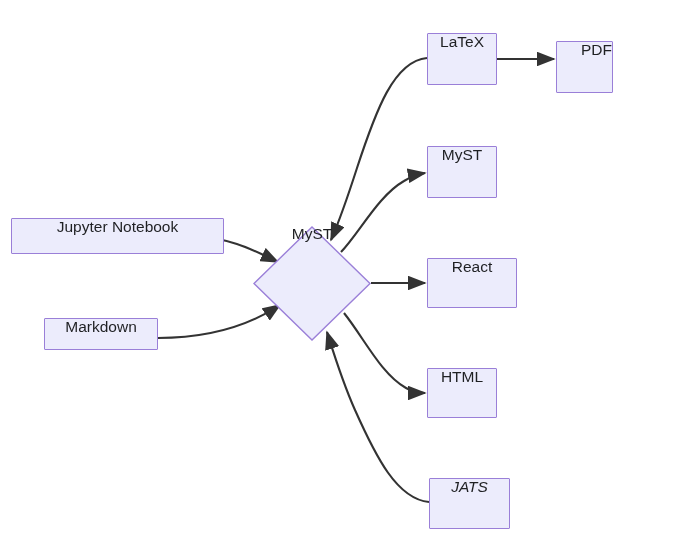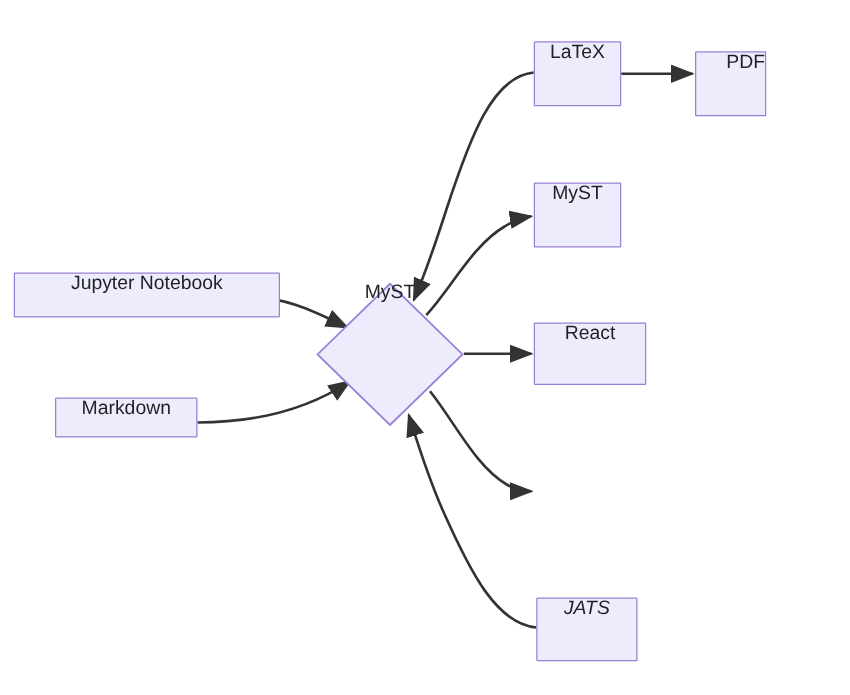--- a/index.html
+++ b/index.html
@@ -126,18 +126,21 @@
   </div>
 
   <div class="node" style="left:427px; top:146px; width:70px; height:52px;">
     <span class="node-label">MyST</span>
   </div>
 
   <div class="node" style="left:427px; top:258px; width:90px; height:50px;">
     <span class="node-label">React</span>
   </div>
 
+  <div class="node" style="left:427px; top:368px; width:70px; height:50px;">
+    <span class="node-label">HTML</span>
+  </div>
 
   <div class="node" style="left:429px; top:478px; width:81px; height:51px;font-style:italic;">
     <span class="node-label">JATS</span>
   </div>
 
 </div>
 
 </body></html>

